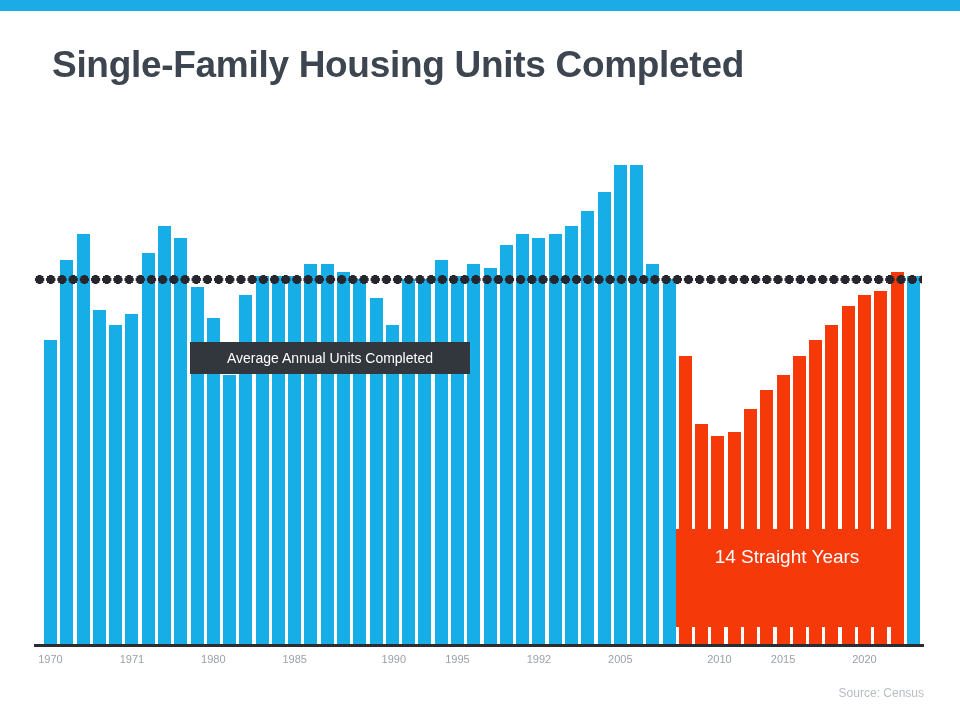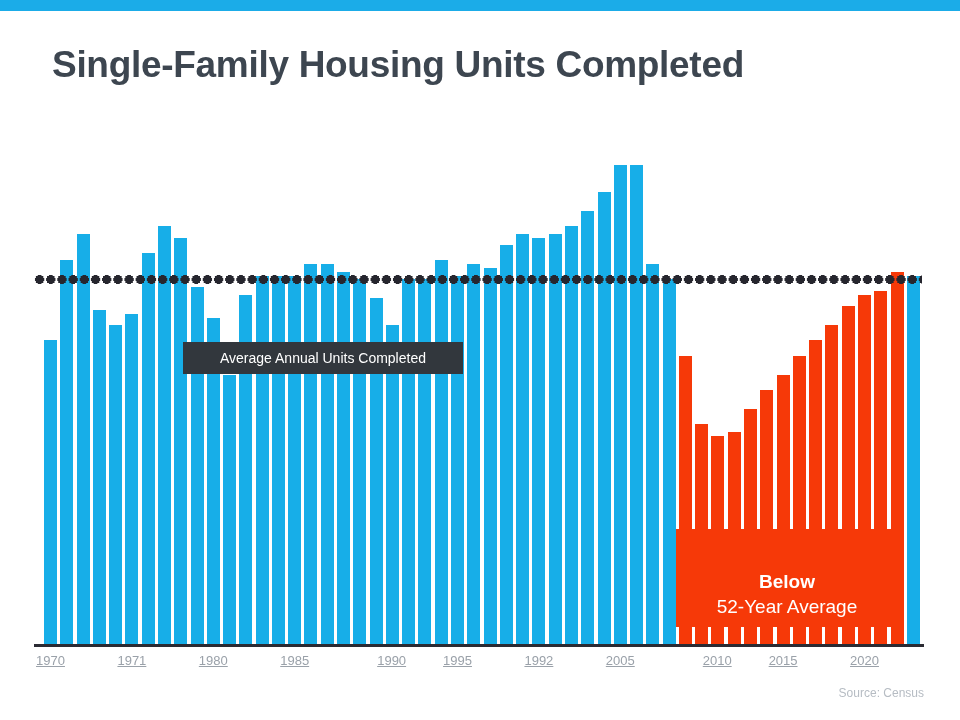--- a/index.html
+++ b/index.html
@@ -12,30 +12,30 @@
   #plot{position:absolute;left:0;top:0;width:960px;height:720px;}
 
   .bar{position:absolute;bottom:0;}
 
   #baseline{position:absolute;left:34px;top:644px;width:890px;height:3px;background:#2b2b33;}
 
   #avgline{position:absolute;left:34px;top:353px;height:9px;width:888px;
     background-image:radial-gradient(circle closest-side,#26262e 99%,transparent 100%);
     background-size:11.2px 9px;background-repeat:repeat-x;}
 
-  #avgbox{position:absolute;left:183px;top:342px;width:280px;height:32px;background:#32373d;}
+  #avgbox{position:absolute;left:190px;top:342px;width:280px;height:32px;background:#32373d;}
   #avgbox span{position:absolute;left:0;top:0;width:280px;height:32px;line-height:32px;text-align:center;color:#ffffff;font-size:14px;}
 
   #redpanel{position:absolute;left:676px;top:529px;width:222px;height:98px;background:#F63908;}
   .redline{position:absolute;left:0;width:222px;text-align:center;color:#ffffff;font-size:19px;}
   #rl0{top:17px;}
   #rl1{top:42px;font-weight:bold;}
   #rl2{top:67px;}
 
-  .xlabel{position:absolute;top:653px;font-size:13px;color:#9aa1a9;text-align:center;width:60px;text-decoration:underline;}
+  .xlabel{position:absolute;top:653px;font-size:11px;color:#9aa1a9;text-align:center;width:60px;}
 
   #source{position:absolute;right:36px;top:686px;font-size:12px;color:#b6bcc3;}
 </style>
 </head>
 <body>
 
 <div id="topbar"></div>
 
 <div id="title">Single-Family Housing Units Completed</div>
 
@@ -105,22 +105,21 @@
       <div class="xlabel" style="left: 427.5px;">1995</div>
       <div class="xlabel" style="left: 508.9px;">1992</div>
       <div class="xlabel" style="left: 590.3px;">2005</div>
       <div class="xlabel" style="left: 671.7px; text-align: right;">2010</div>
       <div class="xlabel" style="left: 753.1px;">2015</div>
       <div class="xlabel" style="left: 834.5px;">2020</div>
     </div>
   <div id="baseline"></div>
 
   <div id="redpanel">
-    <div class="redline" id="rl1">Below</div>
-    <div class="redline" id="rl2">52-Year Average</div>
+    <div class="redline" id="rl0">14 Straight Years</div>
   </div>
 
   <div id="avgline" style="top: 275.462px;"></div>
   <div id="avgbox">
     <span>Average Annual Units Completed</span>
   </div>
 </div>
 
 <div id="source">Source: Census</div>
 

